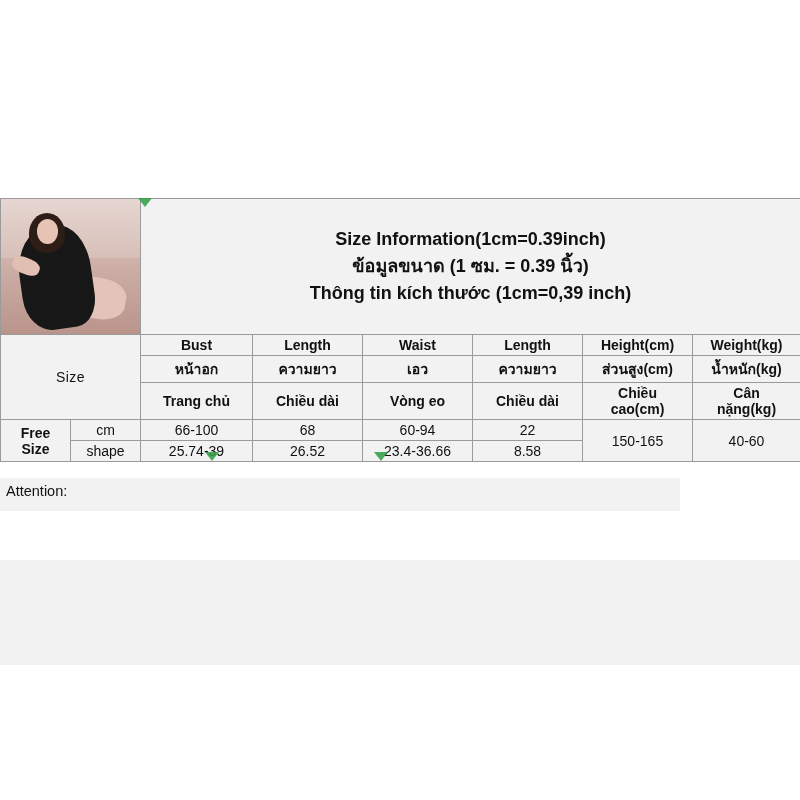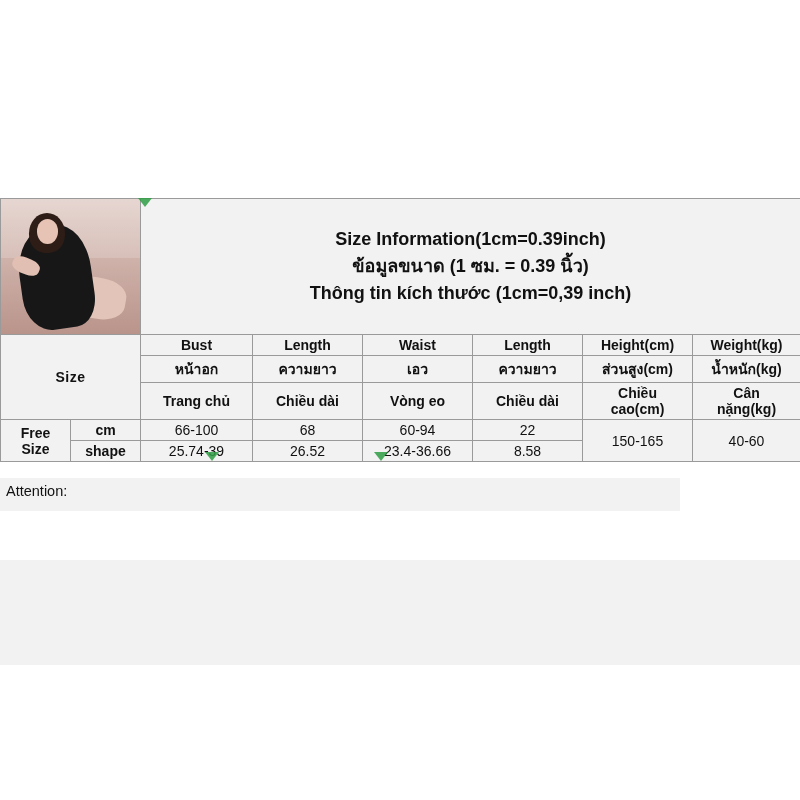--- a/index.html
+++ b/index.html
@@ -129,30 +129,30 @@
     color: #111;
     line-height: 1.5;
     white-space: nowrap;
   }
   .hdr {
     font-weight: bold;
     font-size: 15px;
   }
   .size-word {
     font-size: 24px;
-    font-weight: bold;
+    font-weight: normal;
     letter-spacing: 0.5px;
   }
   .free-size {
     font-size: 15px;
     font-weight: bold;
   }
   .unit-cell {
     font-size: 14px;
-    font-weight: bold;
+    font-weight: normal;
   }
   .val {
     font-size: 14px;
   }
   
   .attention {
     position: absolute;
     left: 0;
     top: 478px;
     width: 680px;

